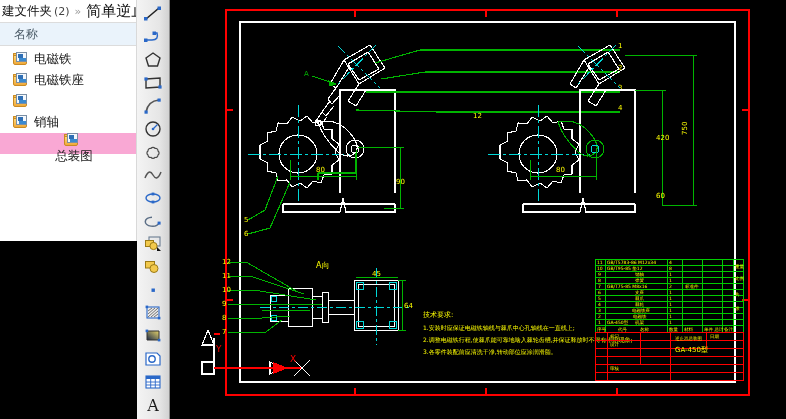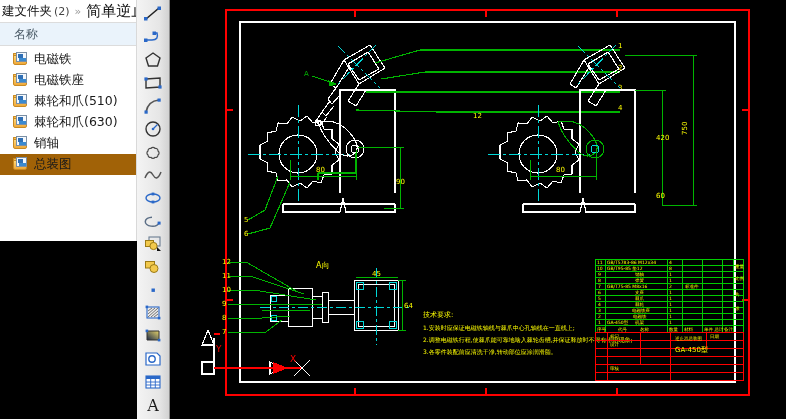--- a/index.html
+++ b/index.html
@@ -32,21 +32,21 @@
     border-top:1px solid #dcdcdc; border-bottom:1px solid #dcdcdc;
     display:flex; align-items:center; padding-left:14px;
     font-size:12px; color:#4a5a66;
   }
   .file-list { padding-top:3px; }
   .file-row {
     height:21px; display:flex; align-items:center;
     padding-left:12px; font-size:12.5px; color:#1a1a1a;
     white-space:nowrap;
   }
-  .file-row.selected { background:#a16207; }
+  .file-row.selected { background:#f9a8d4;flex-direction:column; }
 
   
   .ico { position:relative; width:17px; height:15px; margin-right:5px; flex:none; }
   .ico .folder-back {
     position:absolute; left:1px; top:3px; width:14px; height:10px;
     background:linear-gradient(#ffd878,#f0a93a);
     border:1px solid #c98a22; border-radius:0 0 2px 2px;
   }
   .ico .folder-tab {
     position:absolute; left:1px; top:1px; width:7px; height:3px;
@@ -131,29 +131,20 @@
             <span class="dwg-thumb"></span>
         </span>
         <span>电磁铁座</span>
       </div>
       <div class="file-row">
         <span class="ico">
           <span class="folder-tab"></span>
             <span class="folder-back"></span>
             <span class="dwg-thumb"></span>
         </span>
-        <span>棘轮和爪(510)</span>
-      </div>
-      <div class="file-row">
-        <span class="ico">
-          <span class="folder-tab"></span>
-            <span class="folder-back"></span>
-            <span class="dwg-thumb"></span>
-        </span>
-        <span>棘轮和爪(630)</span>
       </div>
       <div class="file-row">
         <span class="ico">
           <span class="folder-tab"></span>
             <span class="folder-back"></span>
             <span class="dwg-thumb"></span>
         </span>
         <span>销轴</span>
       </div>
       <div class="file-row selected">

